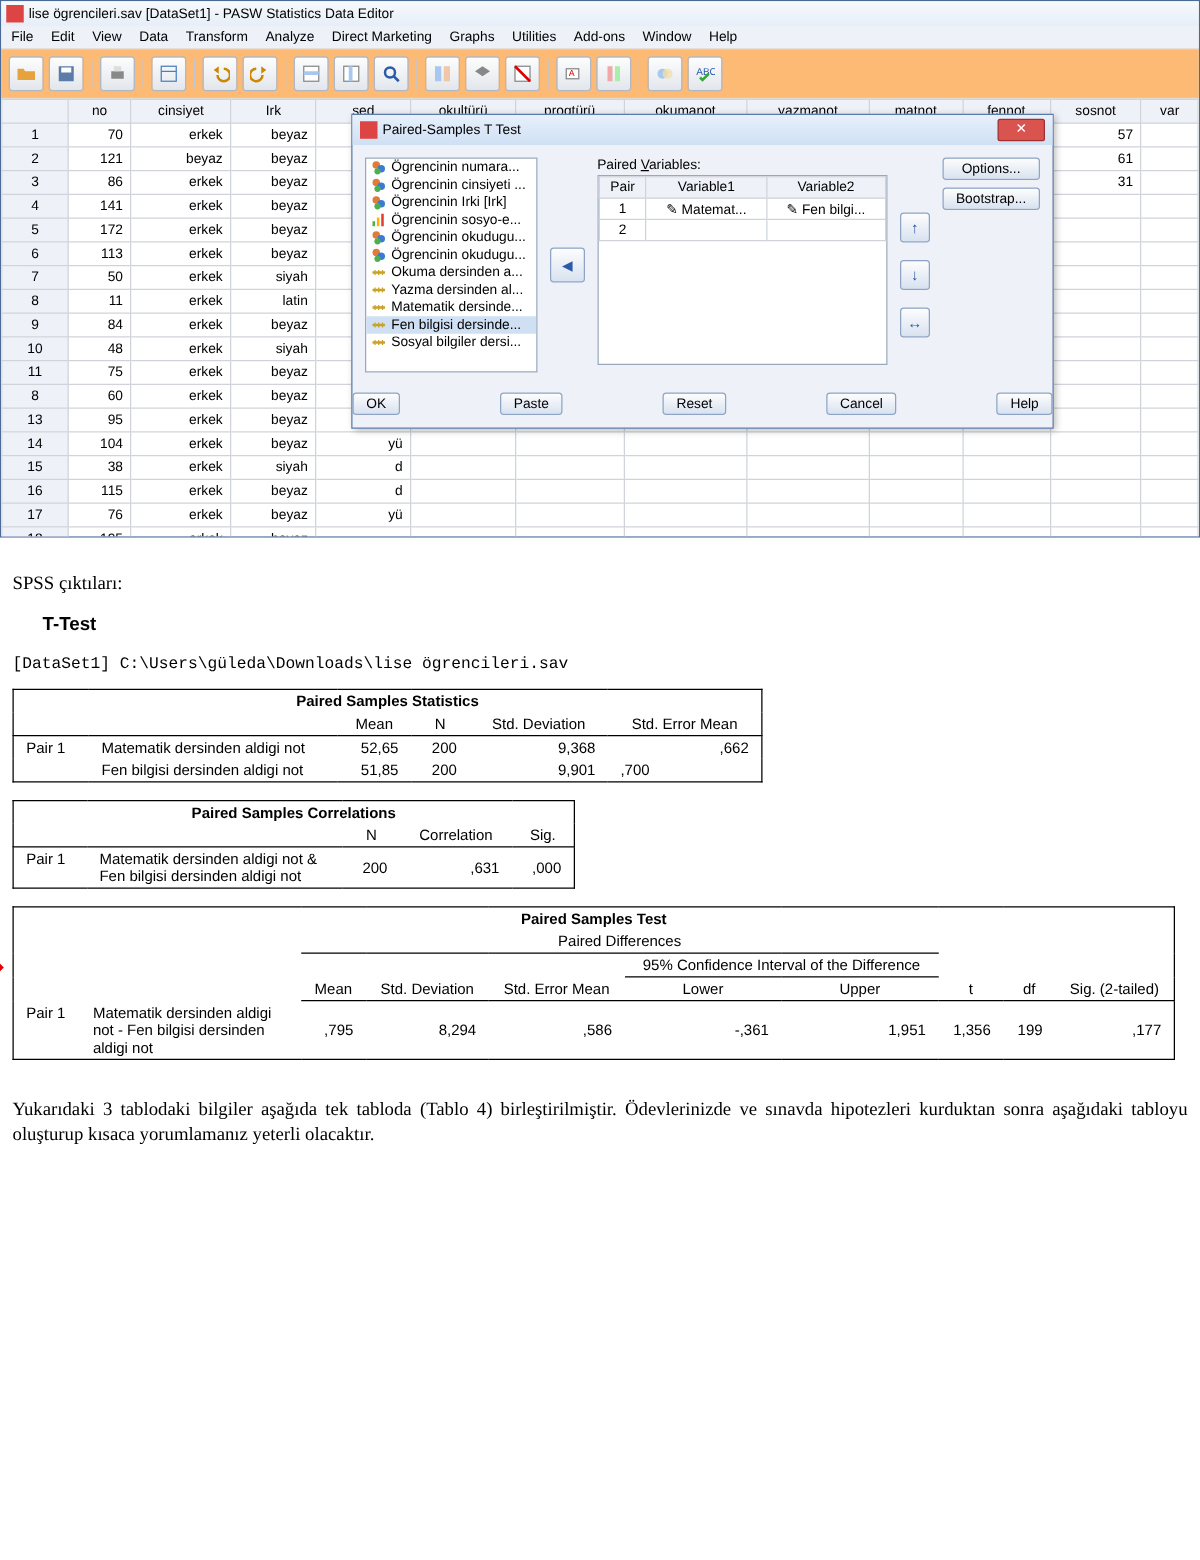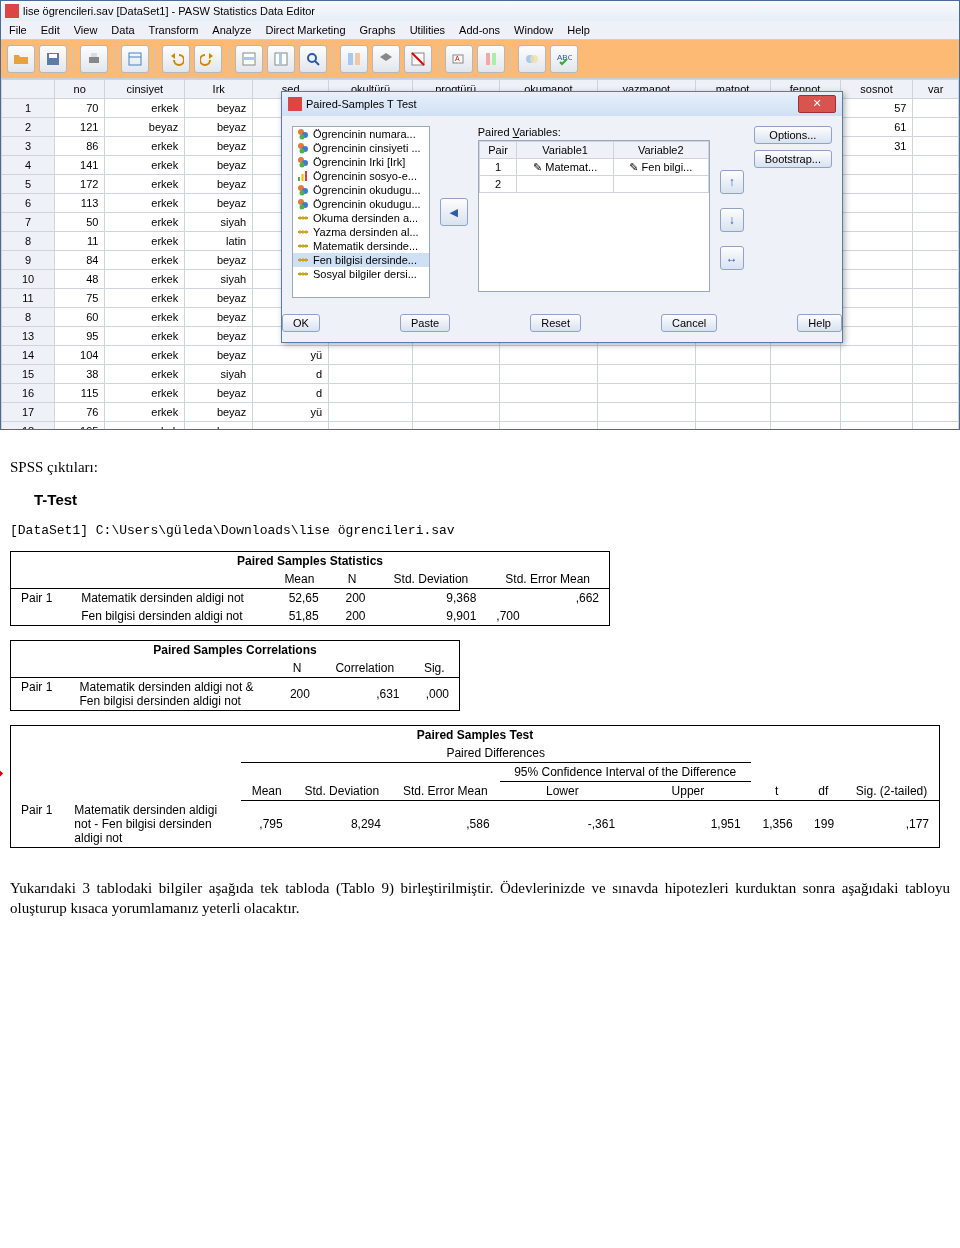--- a/index.html
+++ b/index.html
@@ -762,14 +762,14 @@
       <td class="bb" style="text-align:right;">-,361</td>
       <td class="bb" style="text-align:right;">1,951</td>
       <td class="bb" style="text-align:right;">1,356</td>
       <td class="bb" style="text-align:right;">199</td>
       <td class="bb br" style="text-align:right;">,177</td>
     </tr>
   </tbody>
       </table>
   </div>
 
-  <p class="para" style="margin-top:30px;">Yukarıdaki 3 tablodaki bilgiler aşağıda tek tabloda (Tablo 9) birleştirilmiştir. Ödevlerinizde ve sınavda hipotezleri kurduktan sonra aşağıdaki tabloyu oluşturup kısaca yorumlamanız yeterli olacaktır.</p>
+  <p class="para" style="margin-top:30px;">Yukarıdaki 3 tablodaki bilgiler aşağıda tek tabloda (Tablo 4) birleştirilmiştir. Ödevlerinizde ve sınavda hipotezleri kurduktan sonra aşağıdaki tabloyu oluşturup kısaca yorumlamanız yeterli olacaktır.</p>
 </div>
 
 </body></html>

